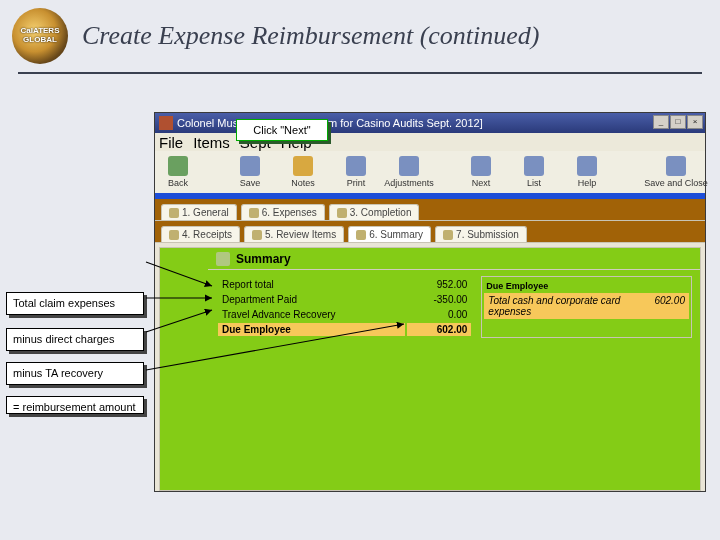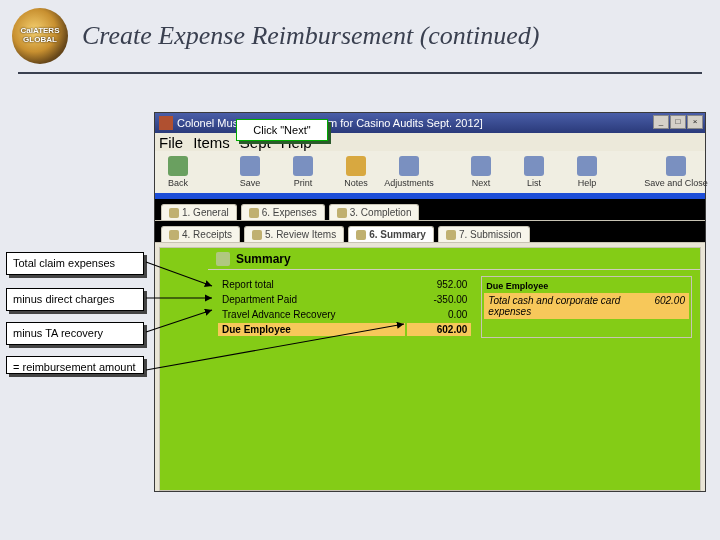--- a/index.html
+++ b/index.html
@@ -131,34 +131,34 @@
     margin: 0 2px;
   }
   .tabrow {
     height: 22px;
     display: flex;
     align-items: flex-end;
     padding: 2px 6px 0 6px;
     gap: 4px;
     border-bottom: 1px solid #c8c4b4;
     font-size: 10px;
-    background: #000000;
+    background: #a16207;
   }
   .tab {
     display: flex;
     align-items: center;
     gap: 3px;
     padding: 2px 7px;
     background: #f7f5ea;
     border: 1px solid #c8c4b4;
     border-bottom: none;
     border-radius: 3px 3px 0 0;
     color: #444;
   }
-  .tab.active { background: #fff; font-weight: bold; align-items: flex-end; }
+  .tab.active { background: #fff; font-weight: normal; align-items: flex-end; }
   .tab .mini-ic {
     width: 10px; height: 10px;
     background: #c0b070;
     border-radius: 2px;
   }
   .content {
     position: relative;
     background: #84cc16;
     border: 1px solid #c8c4b4;
     margin: 4px;
@@ -222,20 +222,21 @@
   
   .annot {
     position: absolute;
     left: 6px;
     width: 138px;
     background: #fff;
     border: 1px solid #000;
     padding: 4px 6px;
     font-size: 11px;
     line-height: 1.2;
+    margin-top: 40px;
   }
   .annot.shadow { box-shadow: 3px 3px 0 #444; }
   .a1 { top: 252px; }
   .a2 { top: 288px; }
   .a3 { top: 322px; }
   .a4 { top: 356px; height: 18px; }
 
   .callout-next {
     position: absolute;
     left: 236px;
@@ -297,26 +298,26 @@
     <div class="tool-btn">
         <div class="tool-icon green"></div>
         <span>Back</span>
       </div>
     <div class="tool-sep"></div>
     <div class="tool-btn">
         <div class="tool-icon"></div>
         <span>Save</span>
       </div>
     <div class="tool-btn">
-        <div class="tool-icon"></div>
-        <span>Print</span>
-      </div>
-    <div class="tool-btn">
         <div class="tool-icon amber"></div>
         <span>Notes</span>
+      </div>
+    <div class="tool-btn">
+        <div class="tool-icon"></div>
+        <span>Print</span>
       </div>
     <div class="tool-btn">
         <div class="tool-icon"></div>
         <span>Adjustments</span>
       </div>
     <div class="tool-sep"></div>
     <div class="tool-btn">
         <div class="tool-icon"></div>
         <span>Next</span>
       </div>

